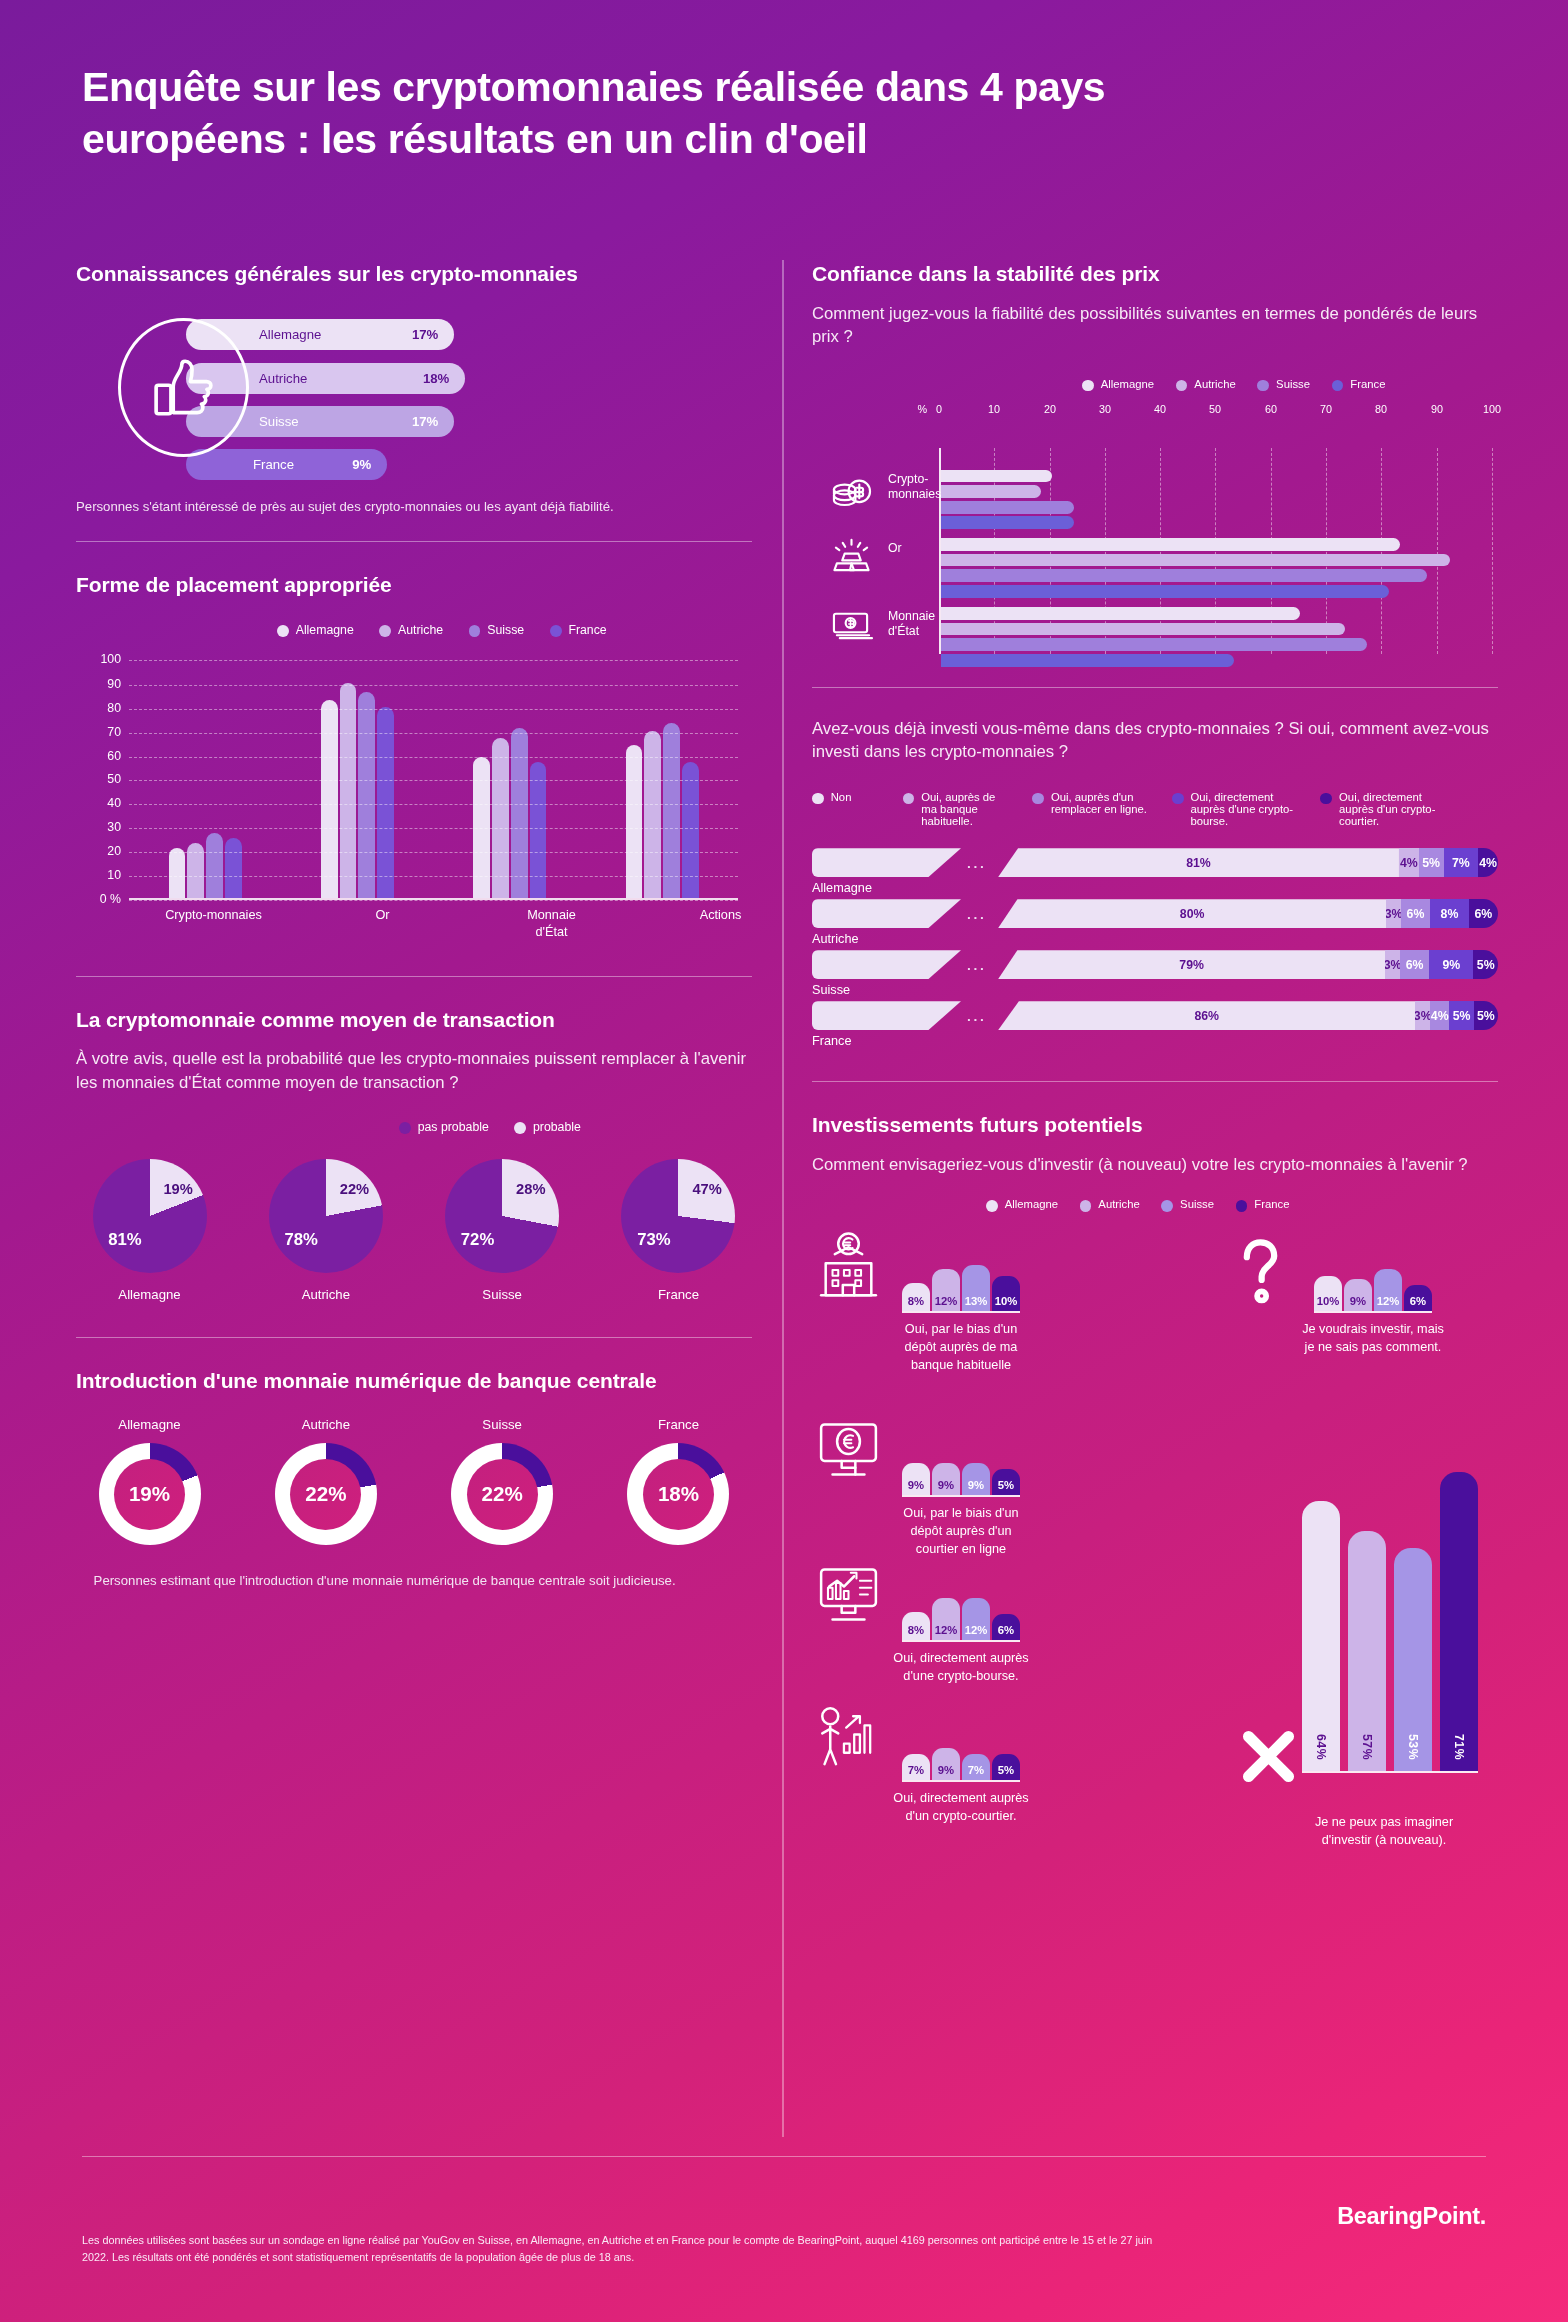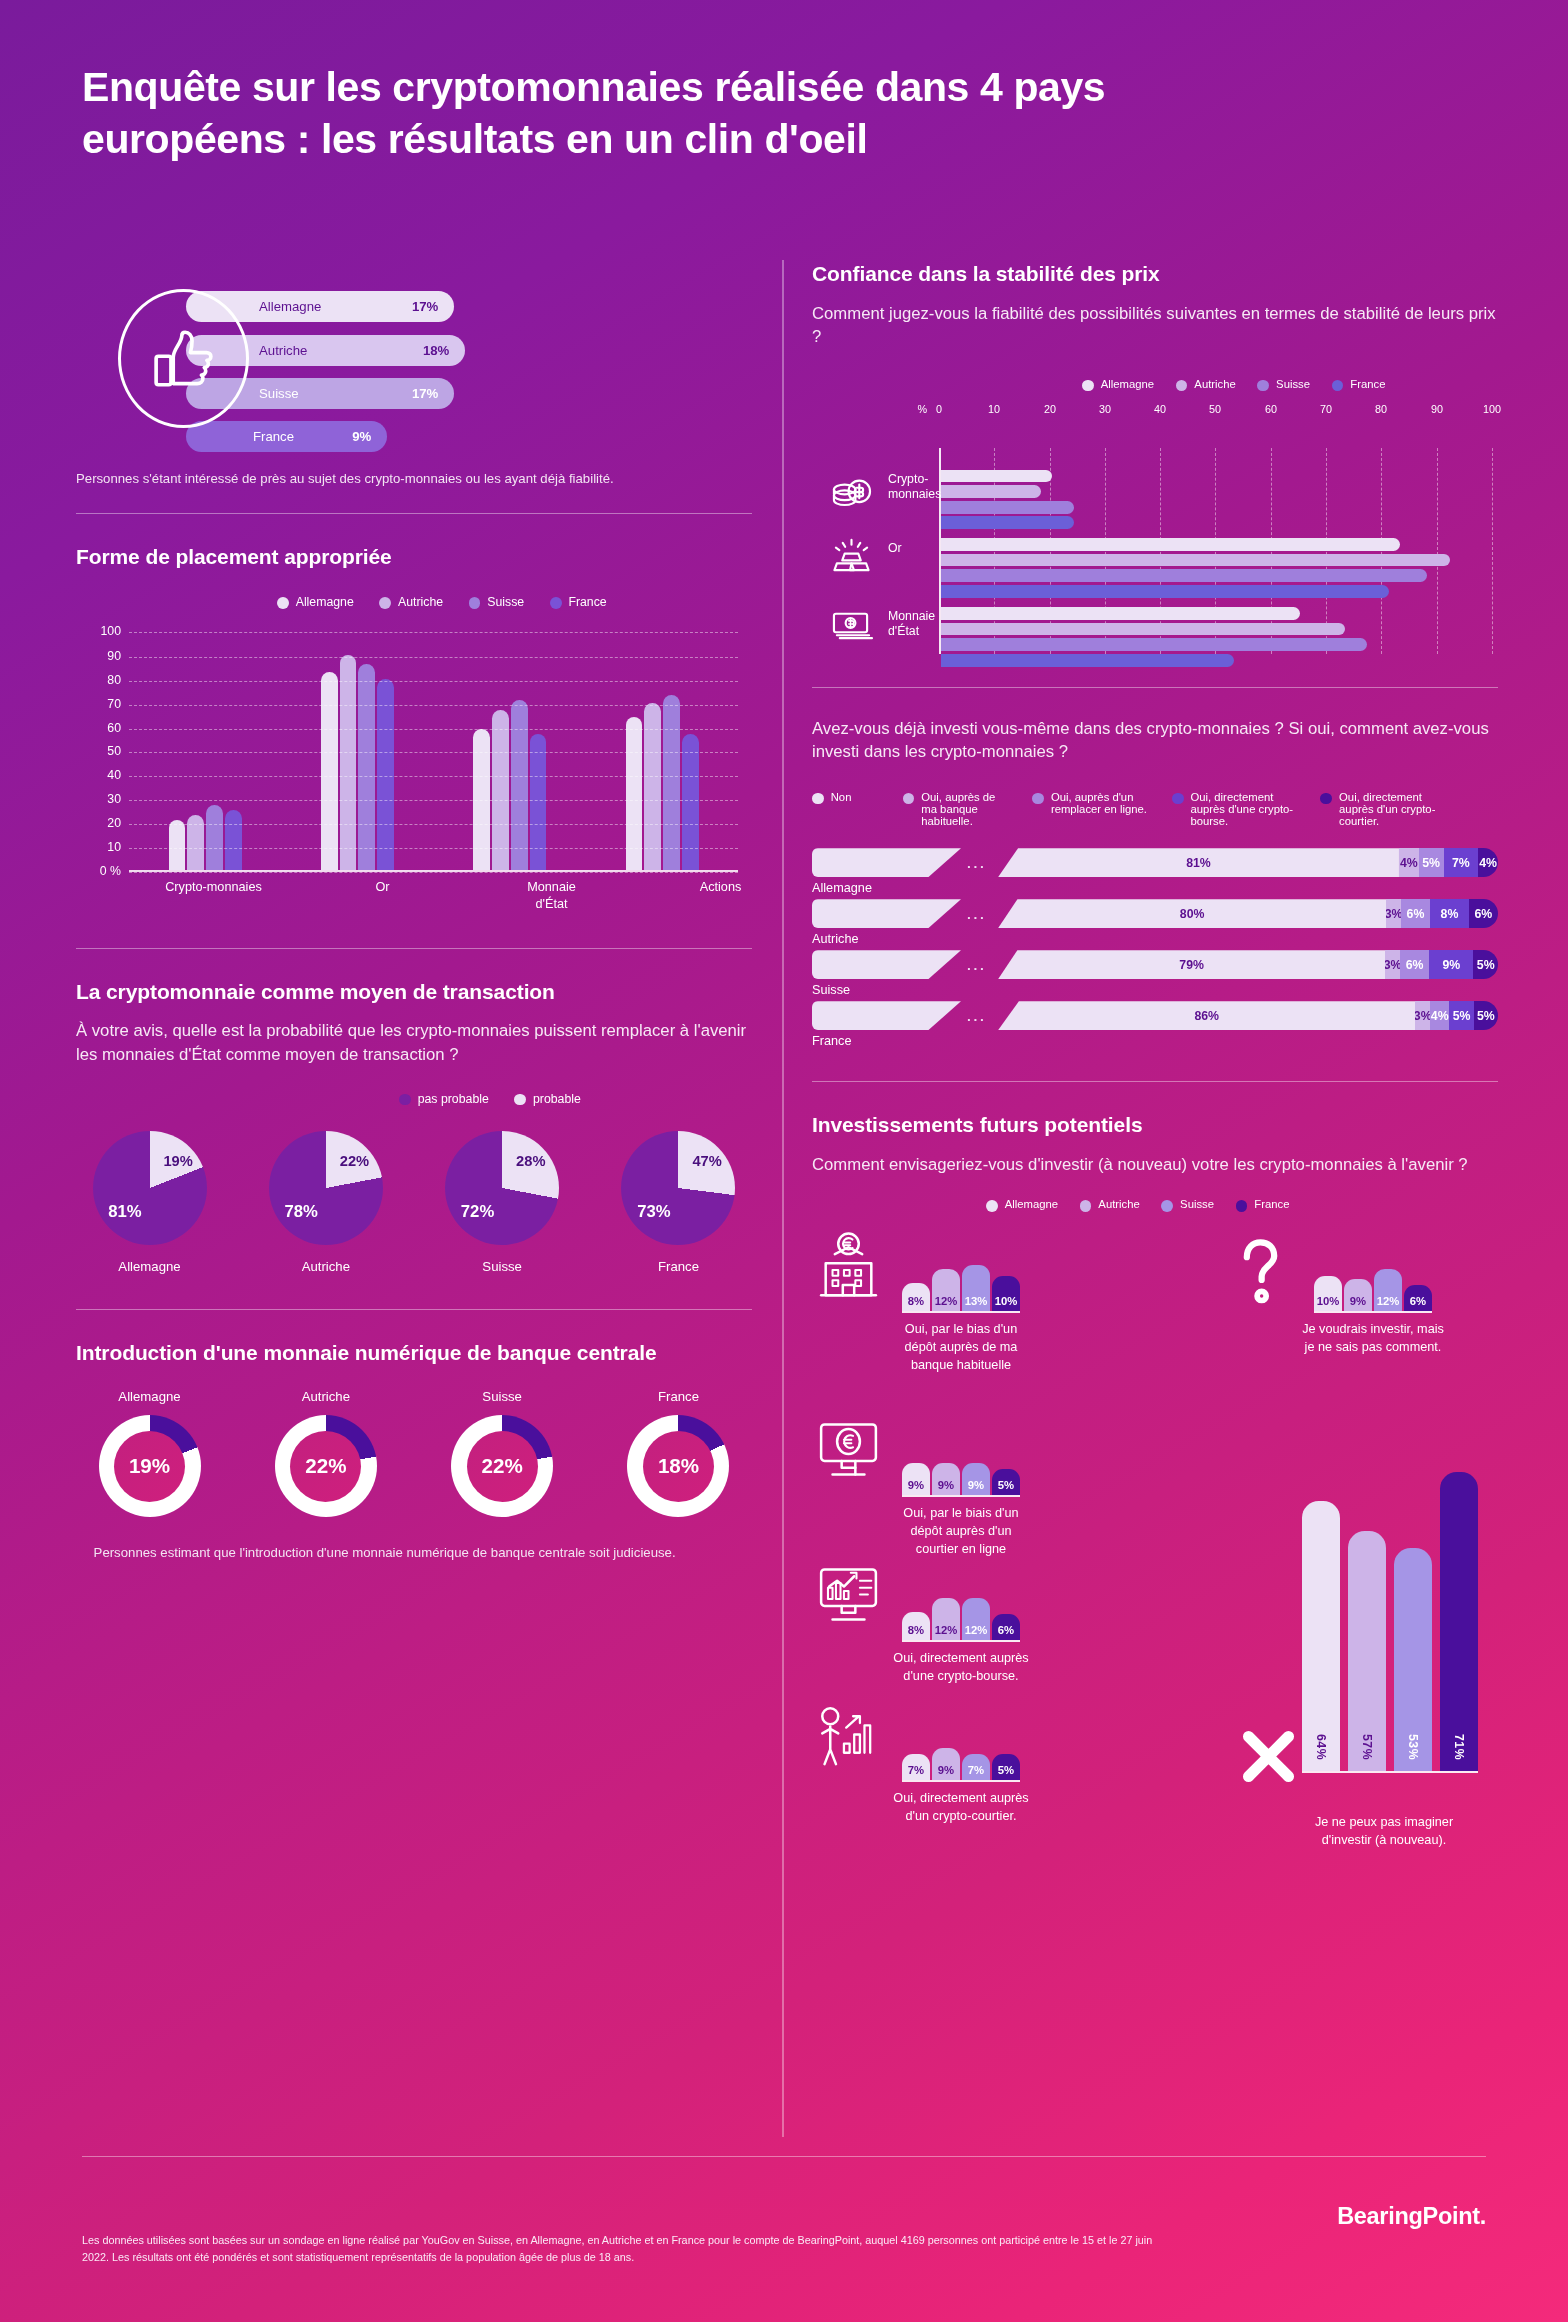--- a/index.html
+++ b/index.html
@@ -244,20 +244,21 @@
 </head>
 <body>
 
 <div class="page-title">Enquête sur les cryptomonnaies réalisée dans 4 pays européens : les résultats en un clin d'oeil</div>
 
 <div class="divider-v"></div>
 
 <div class="col-left">
 
   <div>
+    <div class="sec-title">Connaissances générales sur les crypto-monnaies</div>
     <div class="s1-wrap">
       <div class="pill p1">
         <span class="cty">Allemagne</span>
         <span>17%</span>
       </div>
       <div class="pill p2">
         <span class="cty">Autriche</span>
         <span>18%</span>
       </div>
       <div class="pill p3">
@@ -451,21 +452,21 @@
         </div>
       </div>
     <div class="note" style="margin-top:25.5px;padding:0 17.6px;">Personnes estimant que l'introduction d'une monnaie numérique de banque centrale soit judicieuse.</div>
   </div>
 </div>
 
 <div class="col-right">
 
   <div>
     <div class="sec-title">Confiance dans la stabilité des prix</div>
-    <div class="sec-q">Comment jugez-vous la fiabilité des possibilités suivantes en termes de stabilité de leurs prix ?</div>
+    <div class="sec-q">Comment jugez-vous la fiabilité des possibilités suivantes en termes de pondérés de leurs prix ?</div>
 
     <div class="legend small" style="margin:29px 0 11.8px 270px;">
       <div class="lg-item">
         <span class="lg-dot" style="background:#ece2f5"></span>
         <span>Allemagne</span>
       </div>
       <div class="lg-item">
         <span class="lg-dot" style="background:#cdb4e8"></span>
         <span>Autriche</span>
       </div>

